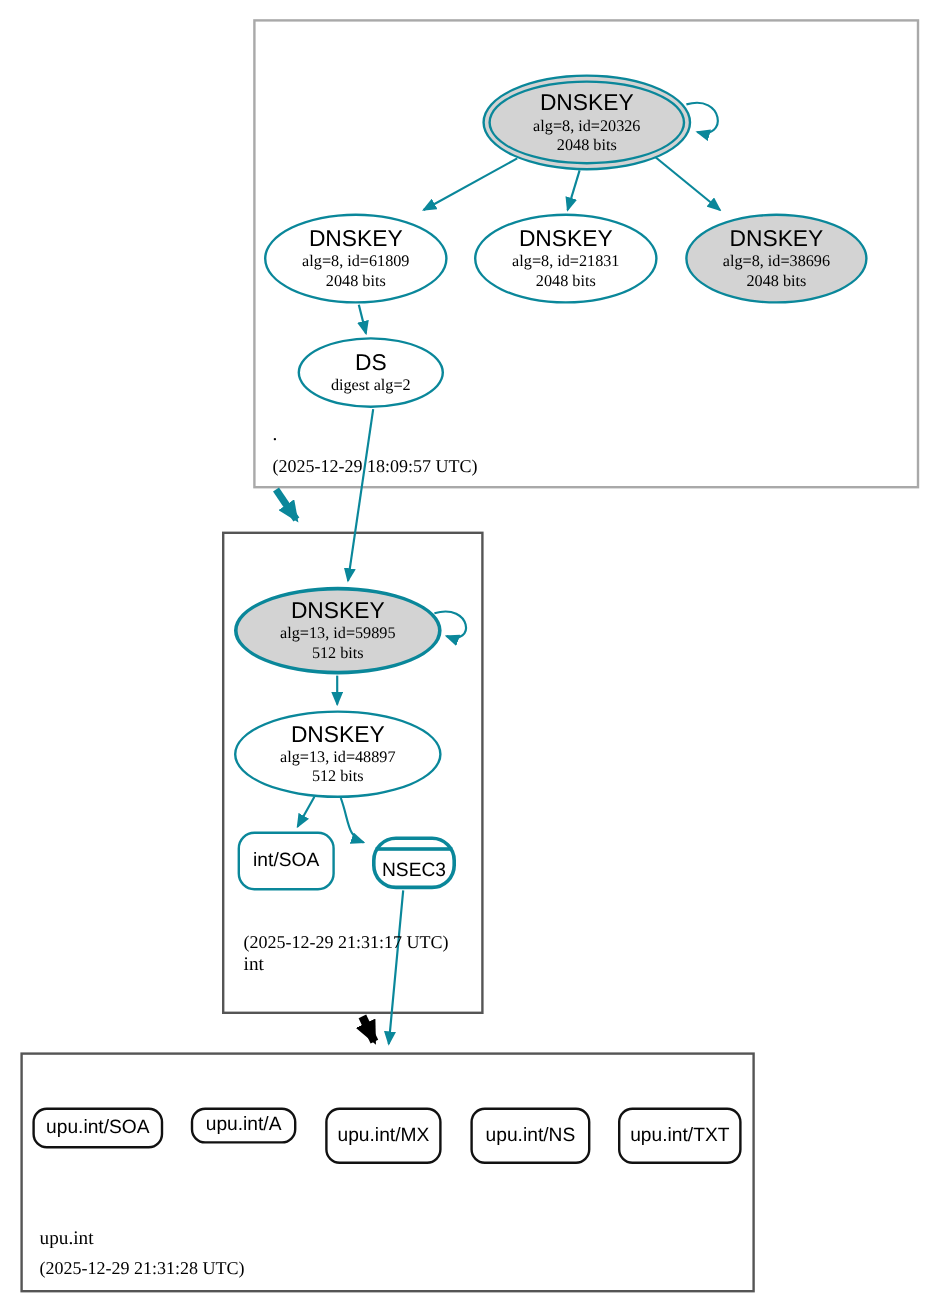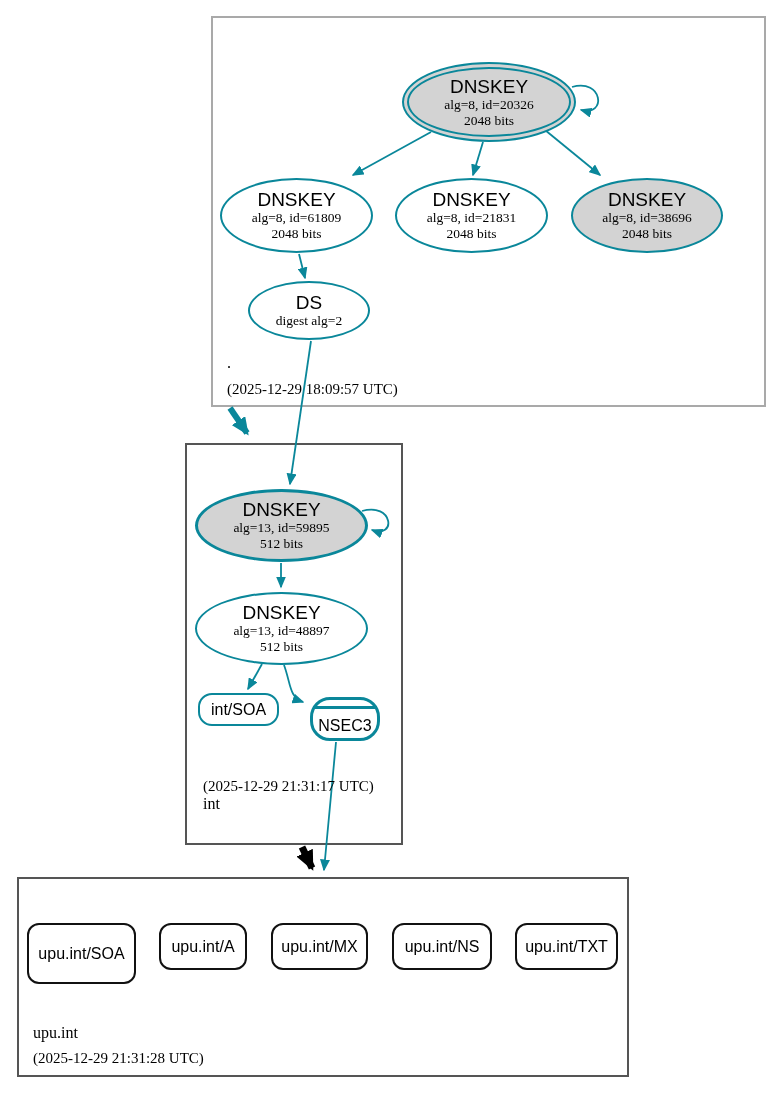--- a/index.html
+++ b/index.html
@@ -108,36 +108,36 @@
   <div class="ndetail">alg=13, id=59895</div>
   <div class="ndetail">512 bits</div>
 </div>
 
 <div class="node ellipse" style="left:195px;top:592px;width:173px;height:73px;">
   <div class="ntitle">DNSKEY</div>
   <div class="ndetail">alg=13, id=48897</div>
   <div class="ndetail">512 bits</div>
 </div>
 
-<div class="node roundrect" style="left:198px;top:693px;width:81px;height:33px;">
+<div class="node roundrect" style="left:198px;top:693px;width:81px;height:49px;">
   <div>int/SOA</div>
 </div>
 
 <div class="nsec3" style="left:310px;top:697px;width:70px;height:44px;border-radius:20px;">
   <div class="band"></div>
   <div class="txt">NSEC3</div>
 </div>
 
 <div class="zlabel" style="left:203px;top:795px;">int</div>
 <div class="ztime" style="left:203px;top:778px;">(2025-12-29 21:31:17 UTC)</div>
 
-<div class="rrset" style="left:27px;top:923px;width:109px;height:61px;">
+<div class="rrset" style="left:27px;top:923px;width:109px;height:34px;">
   <div>upu.int/SOA</div>
 </div>
-<div class="rrset" style="left:159px;top:923px;width:88px;height:47px;">
+<div class="rrset" style="left:159px;top:923px;width:88px;height:30px;">
   <div>upu.int/A</div>
 </div>
 <div class="rrset" style="left:271px;top:923px;width:97px;height:47px;">
   <div>upu.int/MX</div>
 </div>
 <div class="rrset" style="left:392px;top:923px;width:100px;height:47px;">
   <div>upu.int/NS</div>
 </div>
 <div class="rrset" style="left:515px;top:923px;width:103px;height:47px;">
   <div>upu.int/TXT</div>

